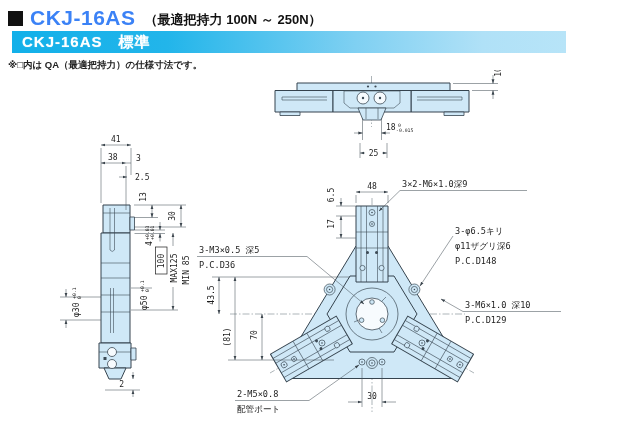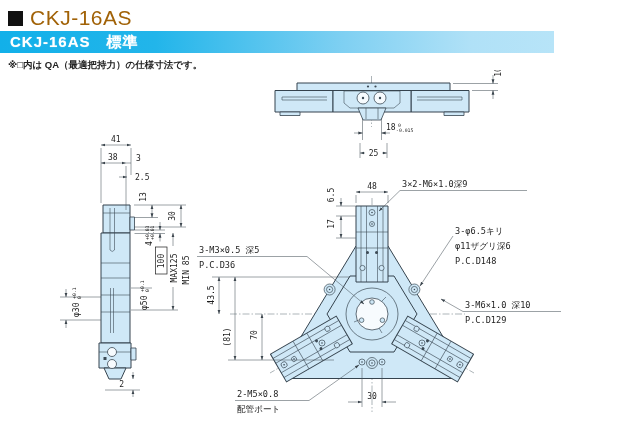--- a/index.html
+++ b/index.html
@@ -1,23 +1,23 @@
 <!DOCTYPE html>
 <html><head>
 <meta charset="utf-8">
 <style>
   html,body{margin:0;padding:0;background:#fff;}
   body{width:618px;height:429px;position:relative;overflow:hidden;
        font-family:"Liberation Sans","DejaVu Sans",sans-serif;}
   
   .hdr{position:absolute;left:8px;top:6px;height:24px;display:flex;align-items:center;gap:7px;}
   .hdr .sq{width:15px;height:15px;background:#111;}
-  .hdr .model{font-size:21px;font-weight:400;color:#a16207;letter-spacing:.5px;}
+  .hdr .model{font-size:21px;font-weight:700;color:#3b82f6;letter-spacing:.5px;}
   .hdr .spec{font-size:13px;font-weight:700;color:#111;margin-left:2px;padding-top:3px;}
-  .banner{position:absolute;left:0;top:31px;width:554px;height:22px;
+  .banner{position:absolute;left:12px;top:31px;width:554px;height:22px;
           background:linear-gradient(90deg,#12b0e9 0%,#22b5ea 28%,#7fd0f2 62%,#b0e1f7 85%,#b7e4f8 100%);
           display:flex;align-items:center;}
   .banner .t{color:#fff;font-weight:700;font-size:15px;letter-spacing:1px;padding-left:10px;
              text-shadow:0 0 1px rgba(255,255,255,.6);}
   .note{position:absolute;left:8px;top:59px;font-size:9.5px;color:#222;font-weight:600;}
   
   svg{position:absolute;left:0;top:70px;}
   .part{fill:#cfe8f7;stroke:#35434e;stroke-width:1;stroke-linejoin:round;}
   .part2{fill:#cfe8f7;stroke:#35434e;stroke-width:.8;stroke-linejoin:round;}
   .det{fill:none;stroke:#3c4a55;stroke-width:.6;}
@@ -29,20 +29,21 @@
   .dim{font-family:"DejaVu Sans Mono",monospace;font-size:8px;fill:#1c1c1c;}
   .lbl{font-family:"DejaVu Sans Mono","DejaVu Sans",sans-serif;font-size:8.6px;fill:#1c1c1c;}
   .tol{font-family:"DejaVu Sans Mono",monospace;font-size:4.8px;fill:#1c1c1c;}
 </style>
 </head>
 <body>
 
 <div class="hdr">
   <div class="sq"></div>
   <div class="model">CKJ-16AS</div>
+  <div class="spec">（最適把持力 100N ～ 250N）</div>
 </div>
 <div class="banner">
   <div class="t">CKJ-16AS　標準</div>
 </div>
 <div class="note">※□内は QA（最適把持力）の仕様寸法です。</div>
 
 <svg width="618" height="359" viewBox="0 70 618 359">
   <defs>
     <marker id="ar" viewBox="0 0 10 10" refX="9.5" refY="5" markerWidth="8" markerHeight="8" orient="auto-start-reverse">
       <path d="M0,1.8 L10,5 L0,8.2 z" fill="#3a444c"></path>

